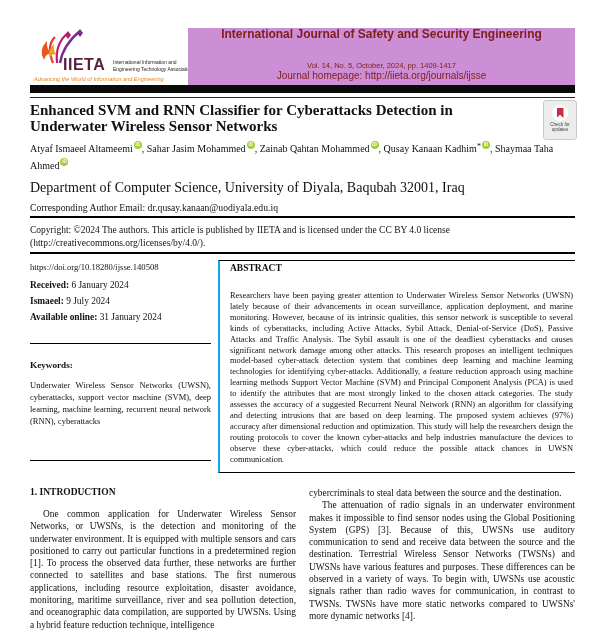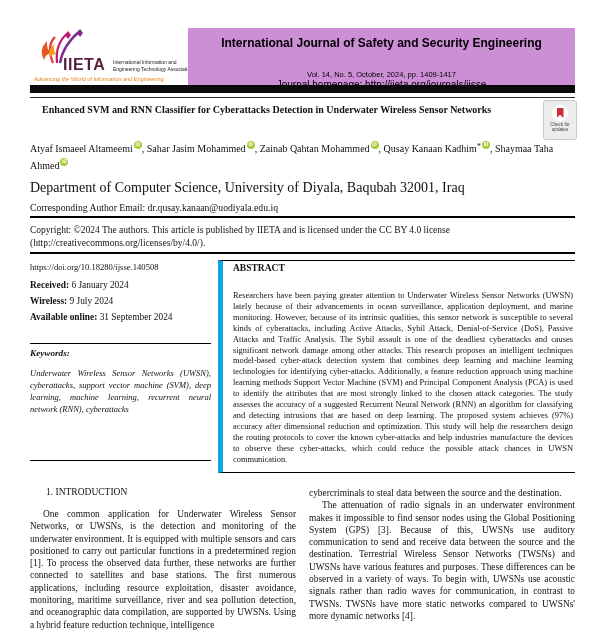--- a/index.html
+++ b/index.html
@@ -3,30 +3,30 @@
 <meta charset="utf-8">
 <style>
   html,body{margin:0;padding:0;background:#ffffff;}
   body{position:relative;width:601px;height:641px;overflow:hidden;
        font-family:"Liberation Serif",serif;color:#111;}
   .abs{position:absolute;}
 
   
   .header-row{left:30px;top:28px;width:545px;height:57px;display:flex;}
   .logo-block{width:158px;height:57px;position:relative;}
-  .journal-band{flex:1;background:#cc8ed5;text-align:center;padding-top:9px;
-                font-family:"Liberation Sans",sans-serif;color:#000000;}
+  .journal-band{flex:1;background:#cc8ed5;text-align:center;
+                font-family:"Liberation Sans",sans-serif;color:#7f1d1d;}
   .journal-name{font-size:12px;font-weight:bold;line-height:13px;}
   .vol-line{font-size:7.5px;margin-top:20px;}
   .homepage-line{font-size:10px;margin-top:0;}
   .black-bar{left:30px;top:85px;width:545px;height:8px;background:#0b0b0b;}
   .title-rule{left:30px;top:97px;width:545px;height:1px;background:#2a2a2a;}
 
   
-  .paper-title{left:42px;top:102px;width:502px;font-size:10px;font-weight:bold;line-height:16px;}
+  .paper-title{left:30px;top:102px;width:502px;font-size:15px;font-weight:bold;line-height:16px;}
   .check-badge{left:543px;top:100px;width:32px;height:38px;background:#ececec;
                border:1px solid #c9c9c9;border-radius:3px;text-align:center;cursor:pointer;}
   .badge-circle{width:16px;height:16px;border-radius:50%;background:#fff;margin:4px auto 1px auto;
                 display:flex;align-items:center;justify-content:center;}
   .bookmark{width:7px;height:10px;background:#cb2d3e;
             clip-path:polygon(0 0,100% 0,100% 100%,50% 68%,0 100%);}
   .badge-text{font-family:"Liberation Sans",sans-serif;font-size:4.6px;line-height:5.4px;color:#444;}
   .authors{left:30px;top:140px;width:545px;font-size:10px;line-height:14.5px;}
   .orcid{display:inline-block;width:8px;height:8px;border-radius:50%;background:#a6ce39;
          vertical-align:3px;margin-left:1px;position:relative;}
@@ -37,33 +37,33 @@
   .corresponding{left:30px;top:202px;width:545px;font-size:9.7px;}
   .rule{background:#000;height:1.5px;}
   .thin-rule{background:#000;height:1px;}
 
   .copyright{left:30px;top:224px;width:545px;font-size:9.5px;line-height:12.5px;}
 
   
   .doi{left:30px;top:262px;width:185px;font-size:8.6px;}
   .meta-col{left:30px;top:277px;width:181px;font-size:9.4px;line-height:16px;}
   .meta-rule{left:30px;top:343px;width:181px;}
-  .keywords{left:30px;top:348px;width:181px;font-style:italic;}
+  .keywords{left:30px;top:360px;width:181px;}
   .kw-head{font-size:9.2px;font-weight:bold;}
   .kw-text{font-size:8.5px;line-height:12px;text-align:justify;margin-top:9px;}
   .left-bottom-rule{left:30px;top:460px;width:181px;}
 
   .abs-box{left:218px;top:260px;width:357px;border-top:1px solid #000;
-           border-left:5px solid #0ea5e9;border-bottom:1px solid #000;
+           border-left:2px solid #0ea5e9;border-bottom:1px solid #000;
            padding:2px 2px 6px 10px;box-sizing:border-box;}
   .abs-head{font-size:9.5px;font-weight:bold;}
   .abs-text{font-size:8.4px;line-height:10.9px;text-align:justify;margin-top:18px;}
 
   
-  .intro-head{left:46px;top:487px;width:266px;font-size:9.5px;font-weight:normal;}
+  .intro-head{left:30px;top:487px;width:266px;font-size:9.5px;font-weight:bold;}
   .col{font-size:9.4px;line-height:12.3px;text-align:justify;}
   .col p{margin:0;}
   .col p.indent{text-indent:13px;}
   .col-left{left:30px;top:508px;width:266px;}
   .col-right{left:309px;top:487px;width:266px;}
 
   
   .logo-svg{position:absolute;left:0;top:0;}
 </style>
 </head>
@@ -117,22 +117,22 @@
 <div class="abs rule" style="left:30px;top:216px;width:545px;"></div>
 
 <div class="abs copyright">Copyright: ©2024 The authors. This article is published by IIETA and is licensed under the CC BY 4.0 license (http://creativecommons.org/licenses/by/4.0/).</div>
 
 <div class="abs rule" style="left:30px;top:252px;width:545px;"></div>
 
 <div class="abs doi">https://doi.org/10.18280/ijsse.140508</div>
 
 <div class="abs meta-col">
   <div><b>Received:</b><span> 6 January 2024</span></div>
-  <div><b>Wireless:</b><span> 9 July 2024</span></div>
-  <div><b>Available online:</b><span> 31 September 2024</span></div>
+  <div><b>Ismaeel:</b><span> 9 July 2024</span></div>
+  <div><b>Available online:</b><span> 31 January 2024</span></div>
 </div>
 
 <div class="abs thin-rule meta-rule"></div>
 
 <div class="abs keywords">
   <div class="kw-head">Keywords:</div>
   <div class="kw-text">Underwater Wireless Sensor Networks (UWSN), cyberattacks, support vector machine (SVM), deep learning, machine learning, recurrent neural network (RNN), cyberattacks</div>
 </div>
 
 <div class="abs thin-rule left-bottom-rule"></div>

